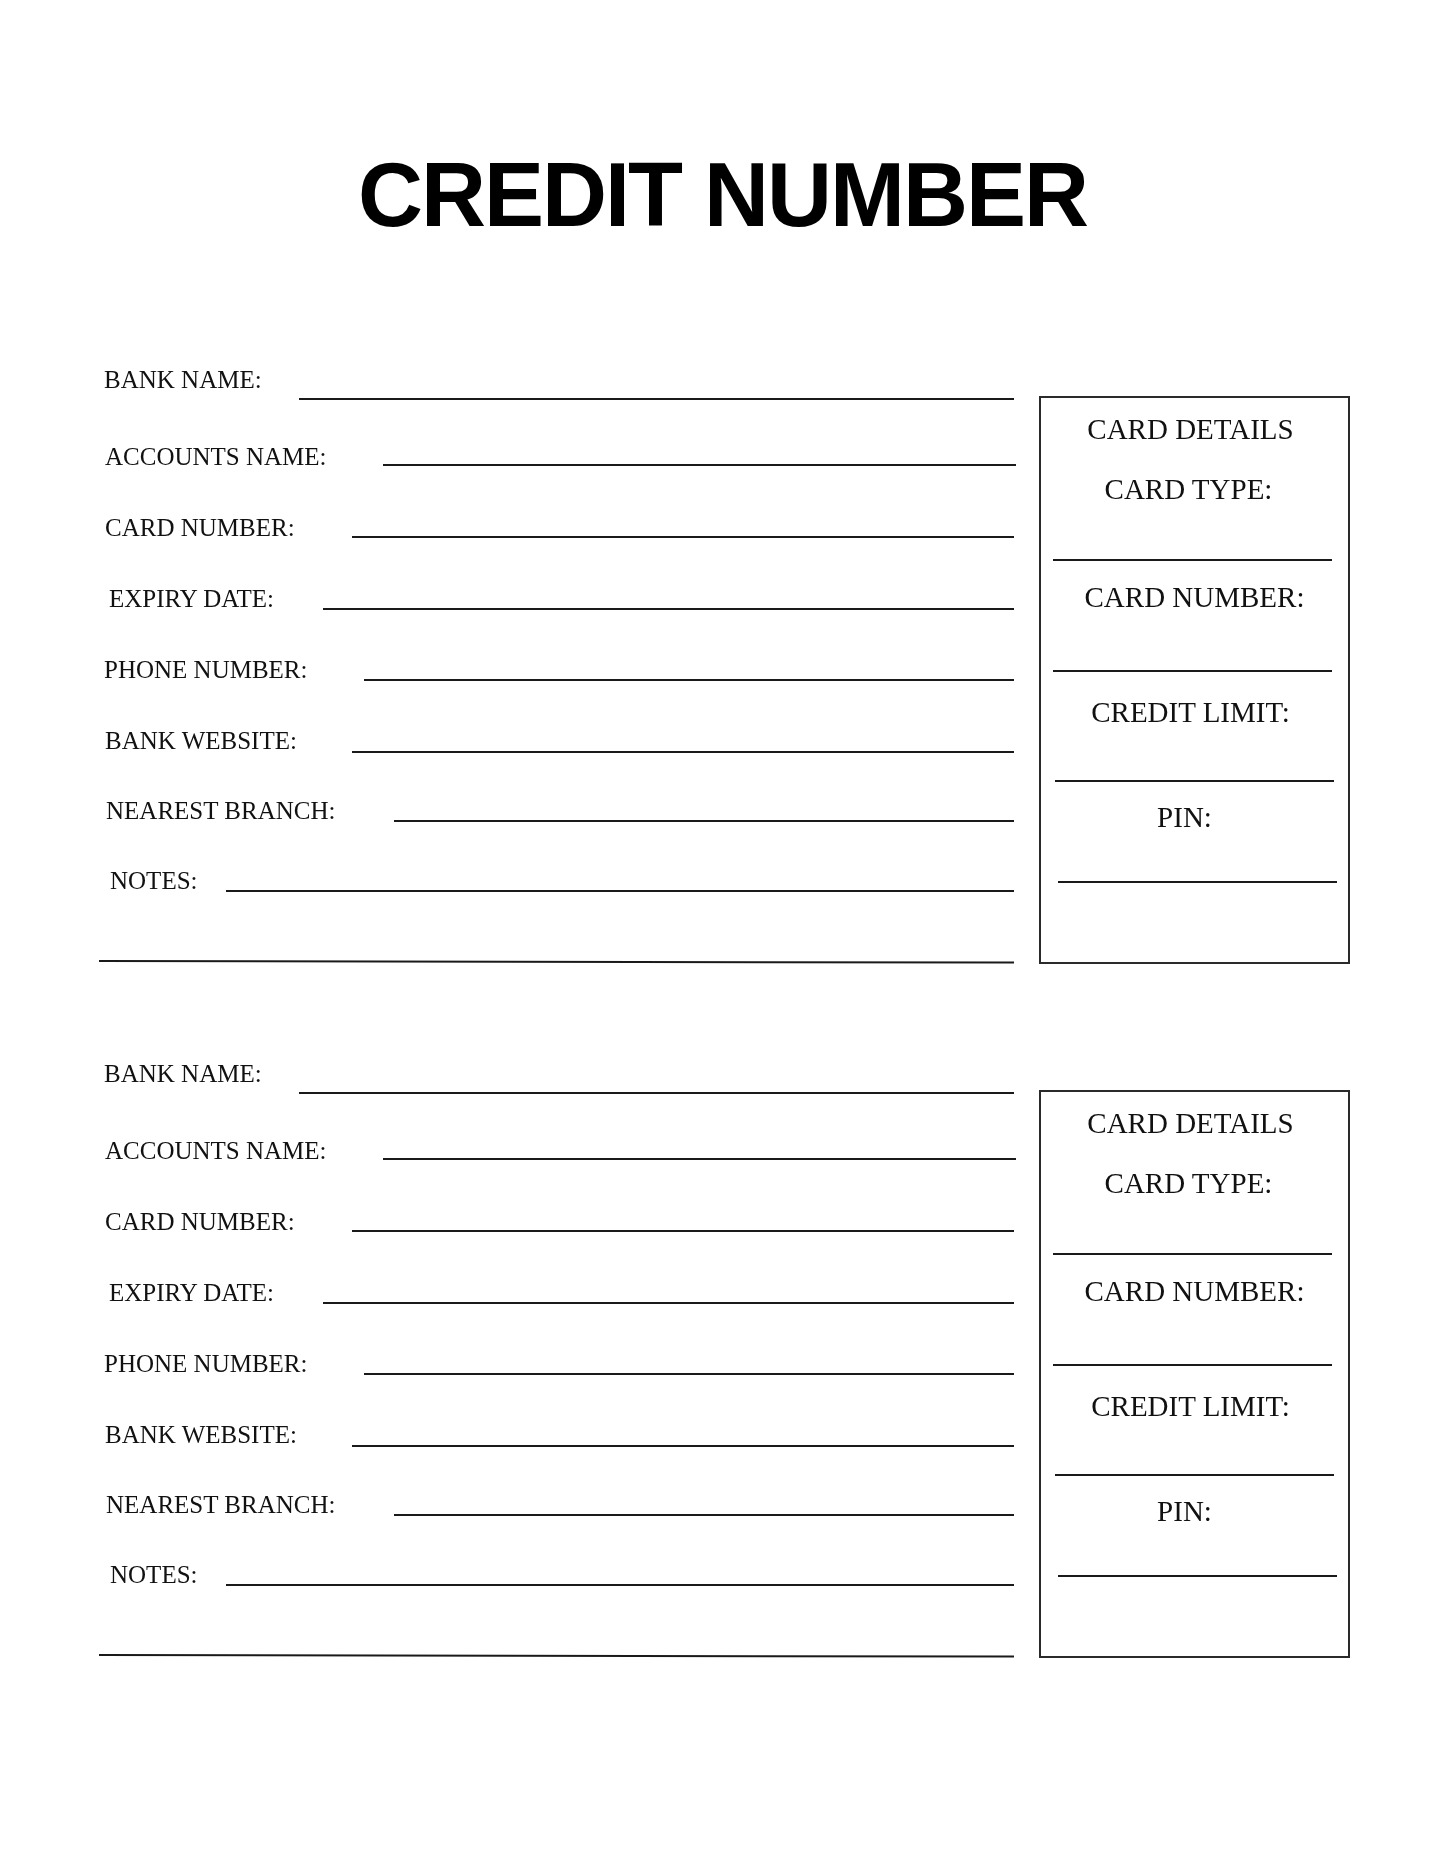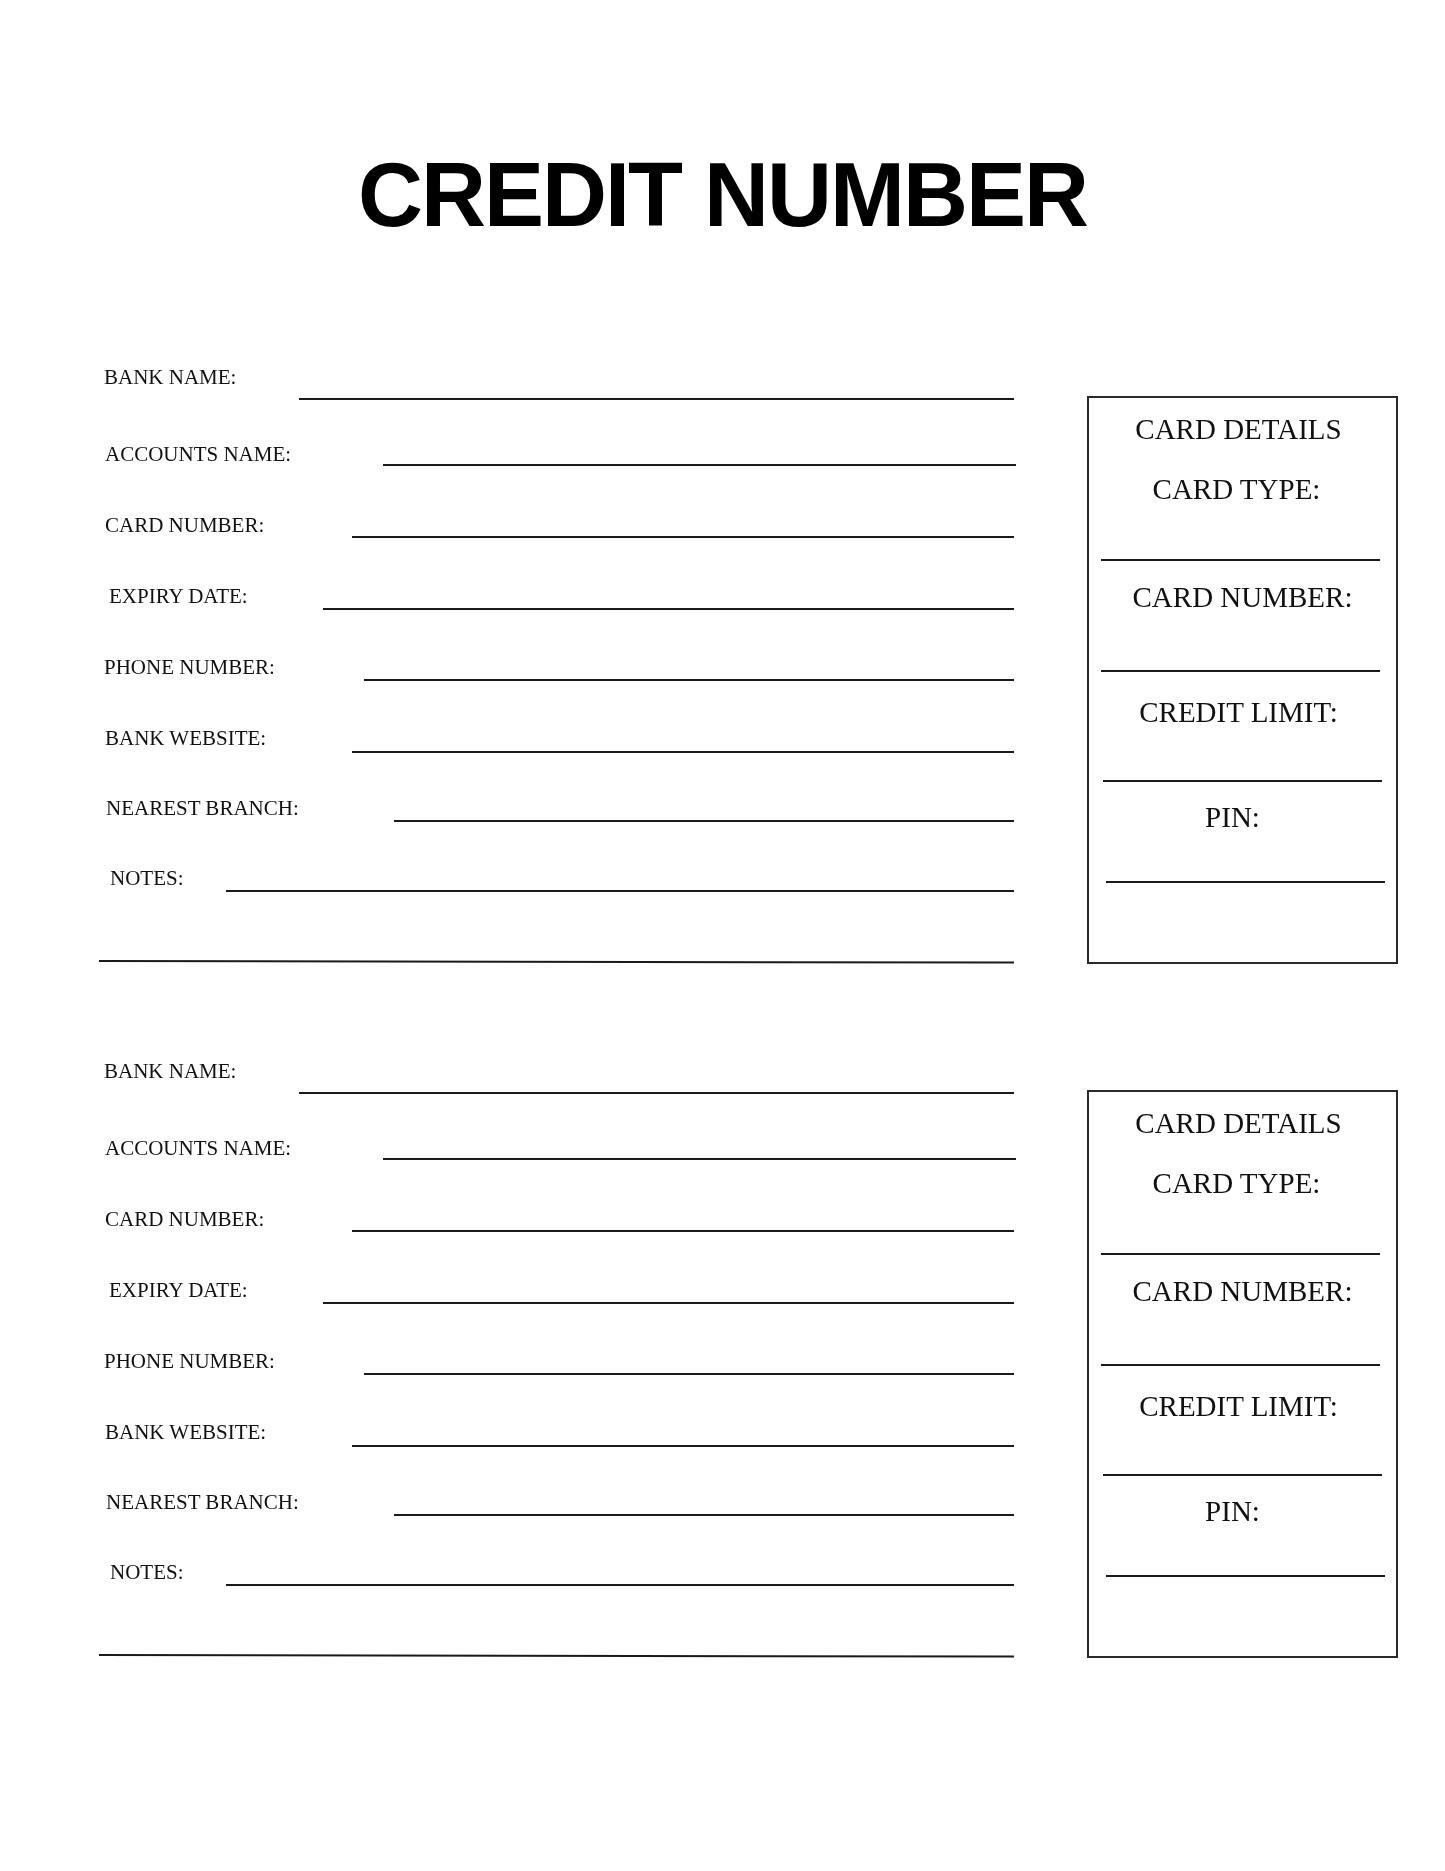--- a/index.html
+++ b/index.html
@@ -6,26 +6,26 @@
   body { width: 1445px; height: 1871px; position: relative; overflow: hidden; }
   .title {
     position: absolute; left: 0; width: 1445px; top: 140px;
     text-align: center; font-family: "Liberation Sans", sans-serif;
     font-weight: bold; font-size: 90px; letter-spacing: -2px; color: #000;
     line-height: 110px;
   }
   .section { position: absolute; left: 0; width: 1445px; height: 600px; }
   .label {
     position: absolute; font-family: "Liberation Serif", serif;
-    font-size: 21px; color: #111; white-space: nowrap; line-height: 1;
+    font-size: 25px; color: #111; white-space: nowrap; line-height: 1;
   }
   .rule { position: absolute; height: 2px; background: #1a1a1a; }
   .box {
     position: absolute; left: 1039px; width: 307px;
-    border: 2px solid #2a2a2a; box-sizing: content-box; margin-left: 48px;
+    border: 2px solid #2a2a2a; box-sizing: content-box;
   }
   .box-label {
     position: absolute; left: 0; width: 100%; text-align: center;
     font-family: "Liberation Serif", serif; font-size: 29px; color: #111;
     line-height: 1; white-space: nowrap;
   }
   .box-rule { position: absolute; height: 2px; background: #1a1a1a; }
   .field-input {
     position: absolute; border: none; background: transparent; outline: none;
     font-family: "Liberation Serif", serif; font-size: 24px; color: #000;

